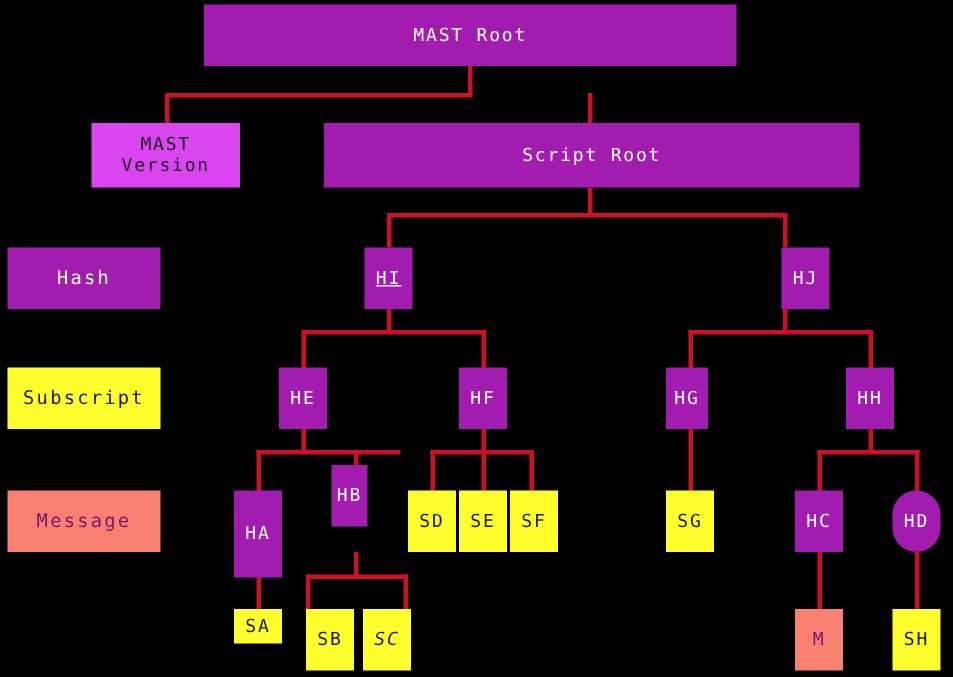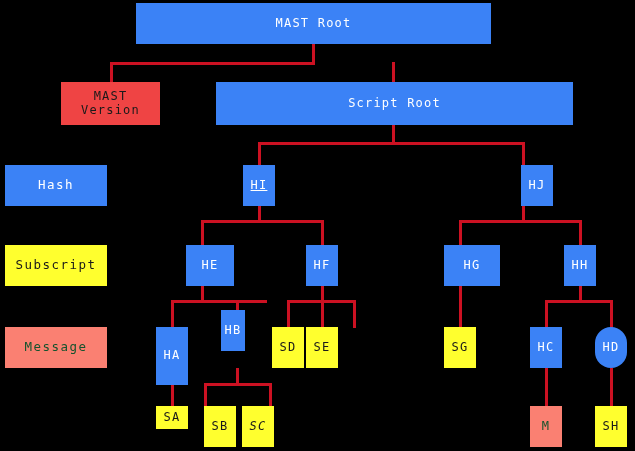--- a/index.html
+++ b/index.html
@@ -17,24 +17,24 @@
     display:flex;
     align-items:center;
     justify-content:center;
     text-align:center;
     font-size:12px;
     line-height:1.15;
     letter-spacing:1.2px;
     white-space:pre-line;
     z-index:3;
   }
-  .hash{background:#3b82f6;color:#ffffff;}
+  .hash{background:#a21caf;color:#ffffff;}
   .subscript{background:#FFFF2E;color:#1a1a1a;}
-  .message{background:#FA8072;color:#14532d;}
-  .version{background:#ef4444;color:#1a1a1a;text-align:center;}
+  .message{background:#FA8072;color:#701a75;}
+  .version{background:#d946ef;color:#1a1a1a;text-align:center;}
 
   .legend{font-size:12.5px;letter-spacing:1.5px;}
   .legend.hash{color:#ffffff;}
 
   .edge{position:absolute;background:#CC1122;z-index:1;}
   .edge.v{width:3px;}
   .edge.h{height:3px;}
 </style>
 </head>
 <body>
@@ -96,30 +96,31 @@
   <div class="node hash" style="left:136px;top:3px;width:355px;height:41px;">MAST Root</div>
 
   <div class="node version" style="left:61px;top:82px;width:99px;height:43px;">MAST
 Version</div>
 
   <div class="node hash" style="left:216px;top:82px;width:357px;height:43px;">Script Root</div>
 
   <div class="node hash" style="left:243px;top:165px;width:32px;height:41px;text-decoration:underline;">HI</div>
   <div class="node hash" style="left:507px;top:165px;width:32px;height:41px;margin-left:14px;">HJ</div>
 
-  <div class="node hash" style="left:186px;top:245px;width:48px;height:41px;">HE</div>
+  <div class="node hash" style="left:186px;top:245px;width:32px;height:41px;">HE</div>
   <div class="node hash" style="left:306px;top:245px;width:32px;height:41px;">HF</div>
-  <div class="node hash" style="left:444px;top:245px;width:56px;height:41px;">HG</div>
+  <div class="node hash" style="left:444px;top:245px;width:28px;height:41px;">HG</div>
   <div class="node hash" style="left:564px;top:245px;width:32px;height:41px;">HH</div>
 
   <div class="node hash" style="left:156px;top:327px;width:32px;height:58px;">HA</div>
   <div class="node hash" style="left:221px;top:310px;width:24px;height:41px;">HB</div>
 
   <div class="node subscript" style="left:306px;top:327px;width:32px;height:41px;">SE</div>
   <div class="node subscript" style="left:272px;top:327px;width:32px;height:41px;">SD</div>
+  <div class="node subscript" style="left:340px;top:327px;width:32px;height:41px;">SF</div>
 
   <div class="node subscript" style="left:444px;top:327px;width:32px;height:41px;">SG</div>
 
   <div class="node hash" style="left:530px;top:327px;width:32px;height:41px;">HC</div>
   <div class="node hash" style="left:595px;top:327px;width:32px;height:41px;border-radius:16px;">HD</div>
 
   <div class="node subscript" style="left:156px;top:406px;width:32px;height:23px;text-align:right;">SA</div>
   <div class="node subscript" style="left:204px;top:406px;width:32px;height:41px;">SB</div>
   <div class="node subscript" style="left:242px;top:406px;width:32px;height:41px;font-style:italic;">SC</div>
 

